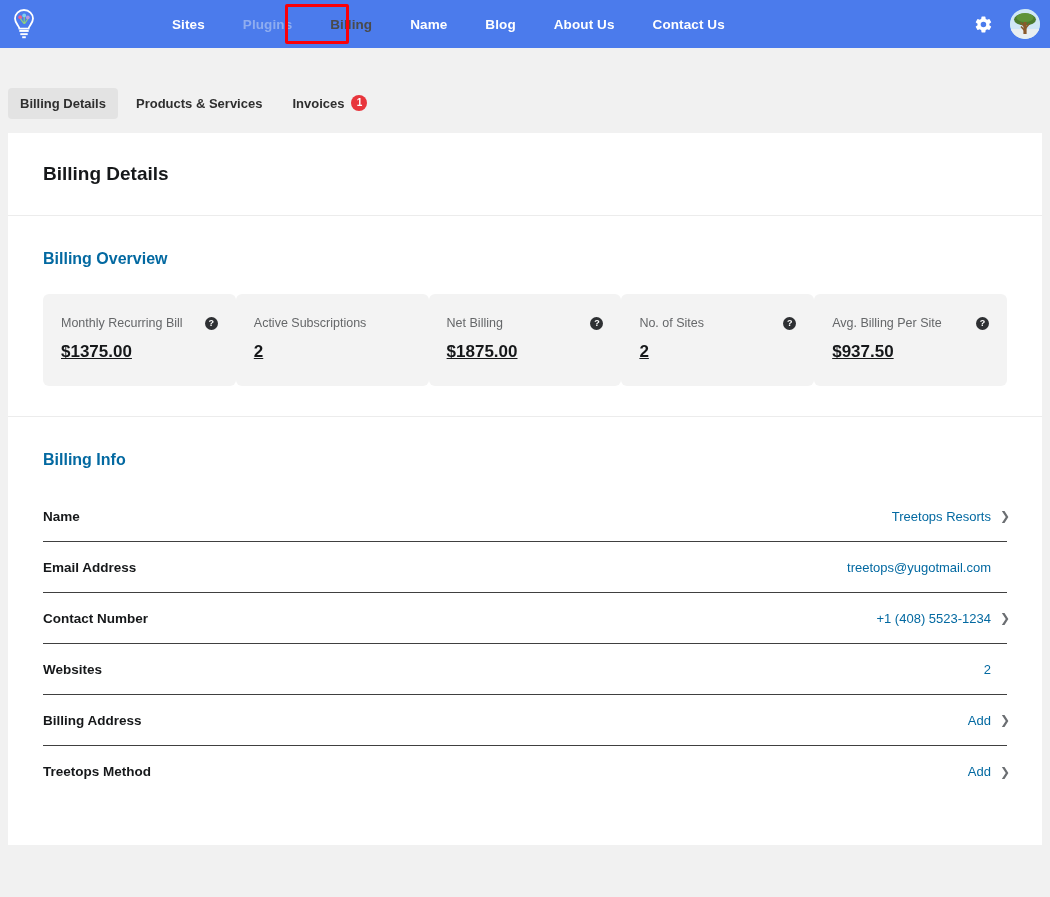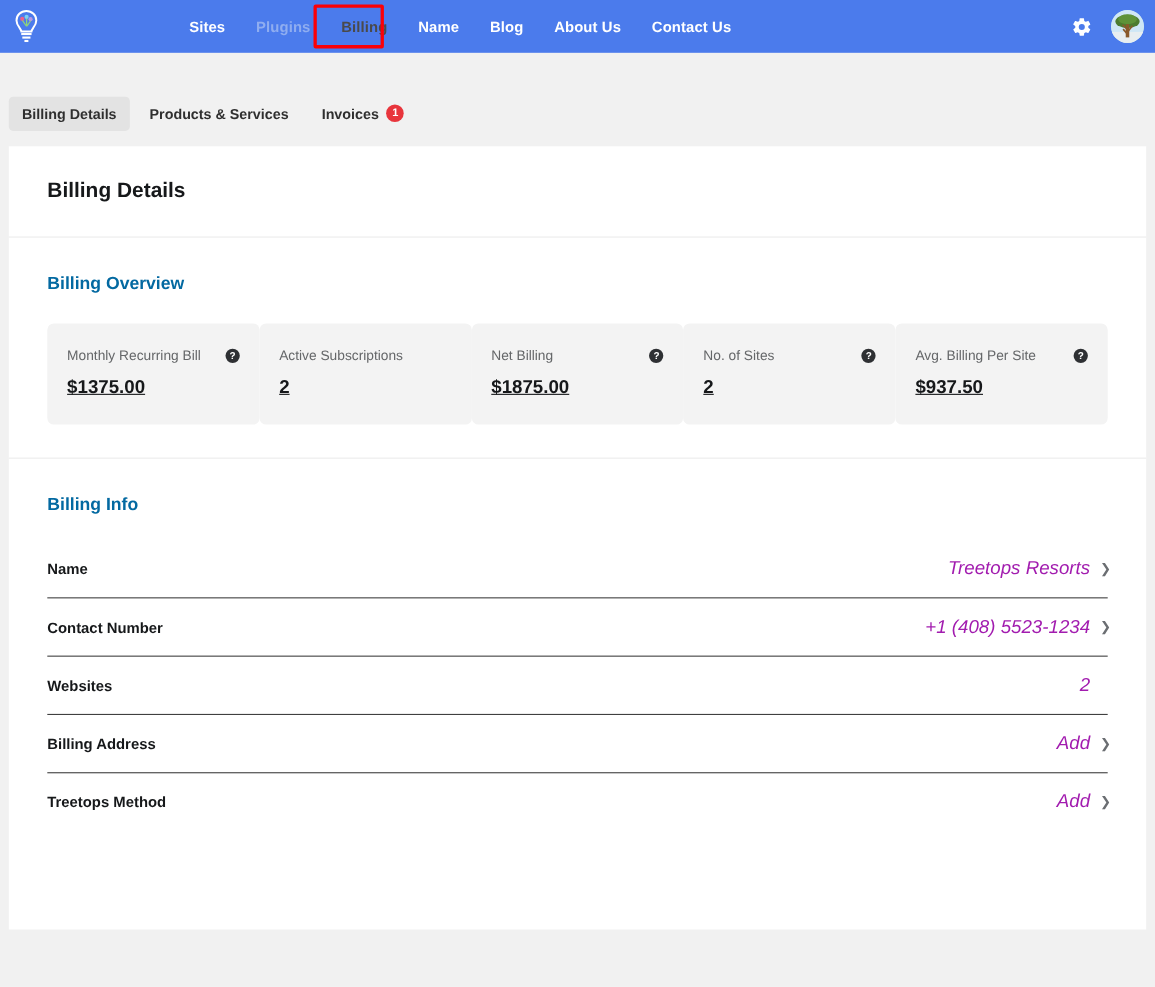--- a/index.html
+++ b/index.html
@@ -19,21 +19,21 @@
     align-items: center;
   }
   .logo {
     width: 48px; height: 48px;
     display: flex; align-items: center; justify-content: center;
     flex: 0 0 48px;
   }
   .nav-links {
     display: flex;
     margin-left: 110px;
-    gap: 0px;
+    gap: 10px;
   }
   .nav-link {
     color: #ffffff;
     font-size: 13.5px;
     font-weight: bold;
     padding: 6px 14px;
     white-space: nowrap;
     letter-spacing: 0.1px;
   }
   .nav-link.muted  { color: #8fadf0; }
@@ -178,23 +178,22 @@
     font-size: 13.5px;
     font-weight: bold;
     color: #16181a;
   }
   .info-right {
     display: flex;
     align-items: center;
     gap: 9px;
   }
   .info-value {
-    font-size: 17px;
-    color: #a21caf;
-    font-style: italic;
+    font-size: 13px;
+    color: #0369a1;
   }
   .chev {
     color: #6b6e72;
     font-size: 12px;
     line-height: 1;
     width: 7px;
   }
   .chev.hidden { visibility: hidden; }
 </style>
 </head>
@@ -316,20 +315,27 @@
     <div class="info-list">
 
       <div class="info-row">
         <span class="info-label">Name</span>
         <span class="info-right">
           <span class="info-value">Treetops Resorts</span>
           <span class="chev">❯</span>
         </span>
       </div>
 
+      <div class="info-row">
+        <span class="info-label">Email Address</span>
+        <span class="info-right">
+          <span class="info-value">treetops@yugotmail.com</span>
+          <span class="chev hidden">❯</span>
+        </span>
+      </div>
 
       <div class="info-row">
         <span class="info-label">Contact Number</span>
         <span class="info-right">
           <span class="info-value">+1 (408) 5523-1234</span>
           <span class="chev">❯</span>
         </span>
       </div>
 
       <div class="info-row">

